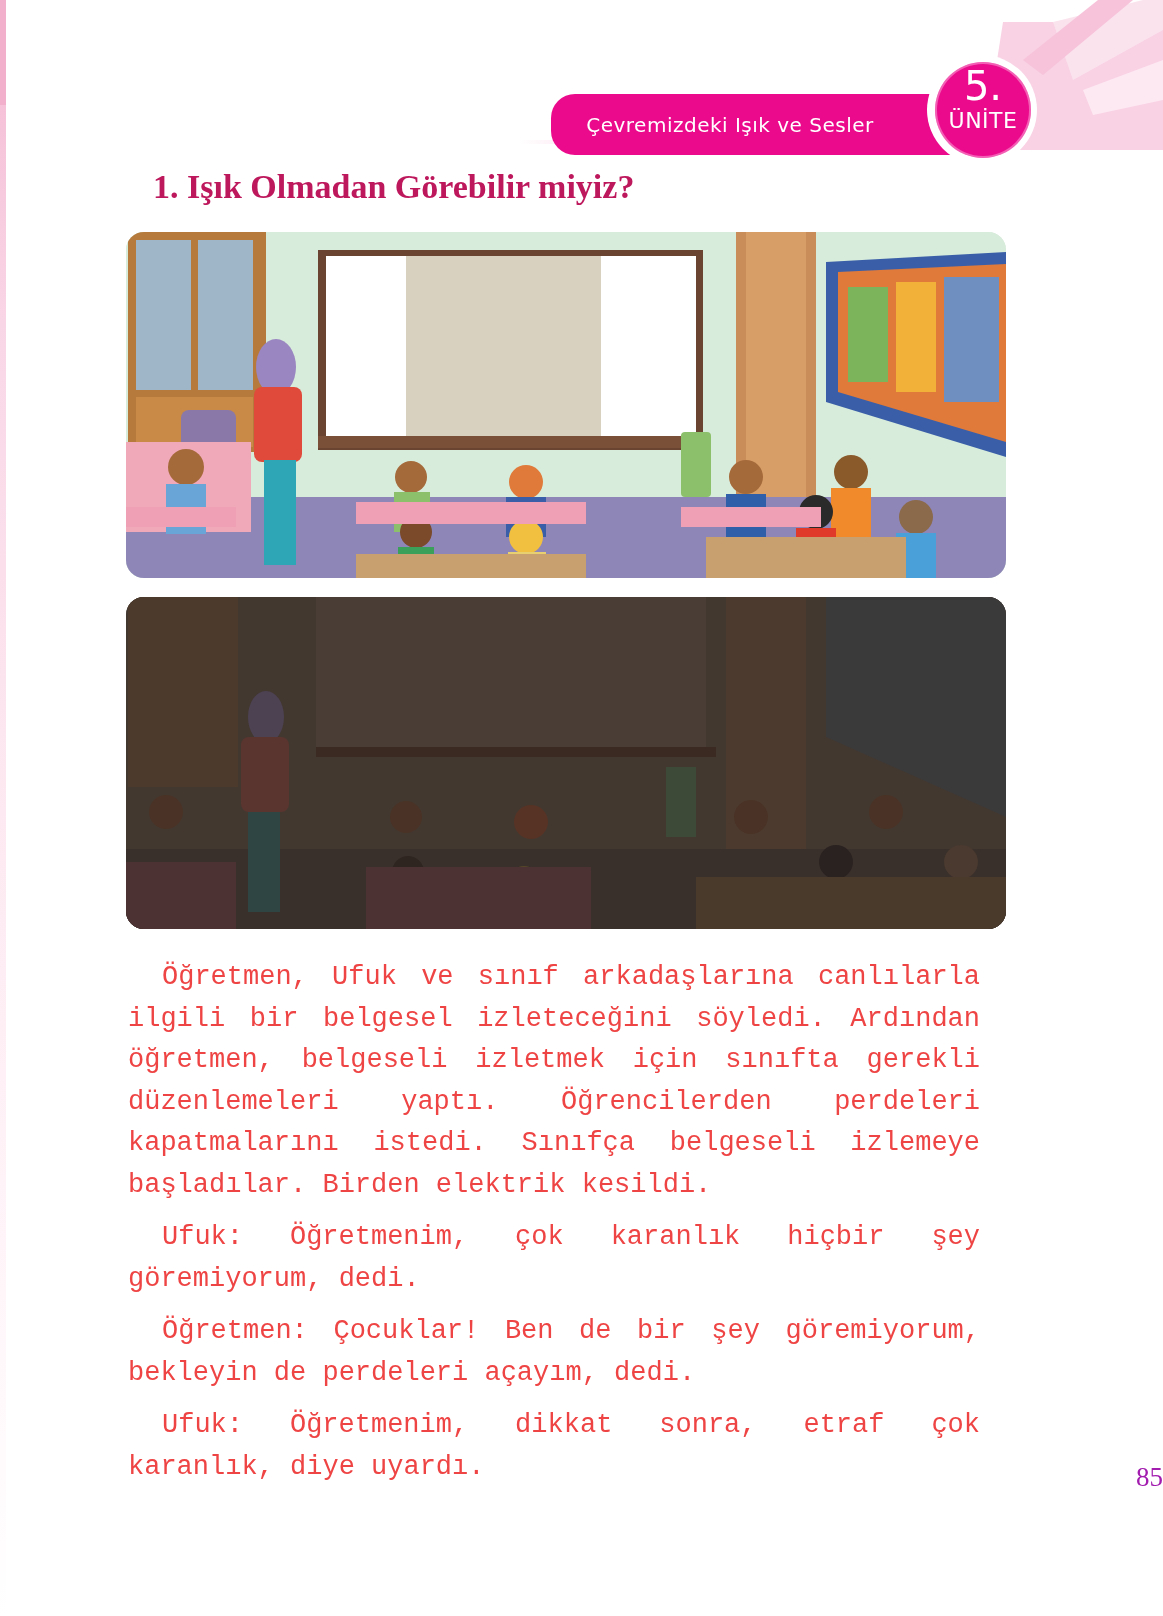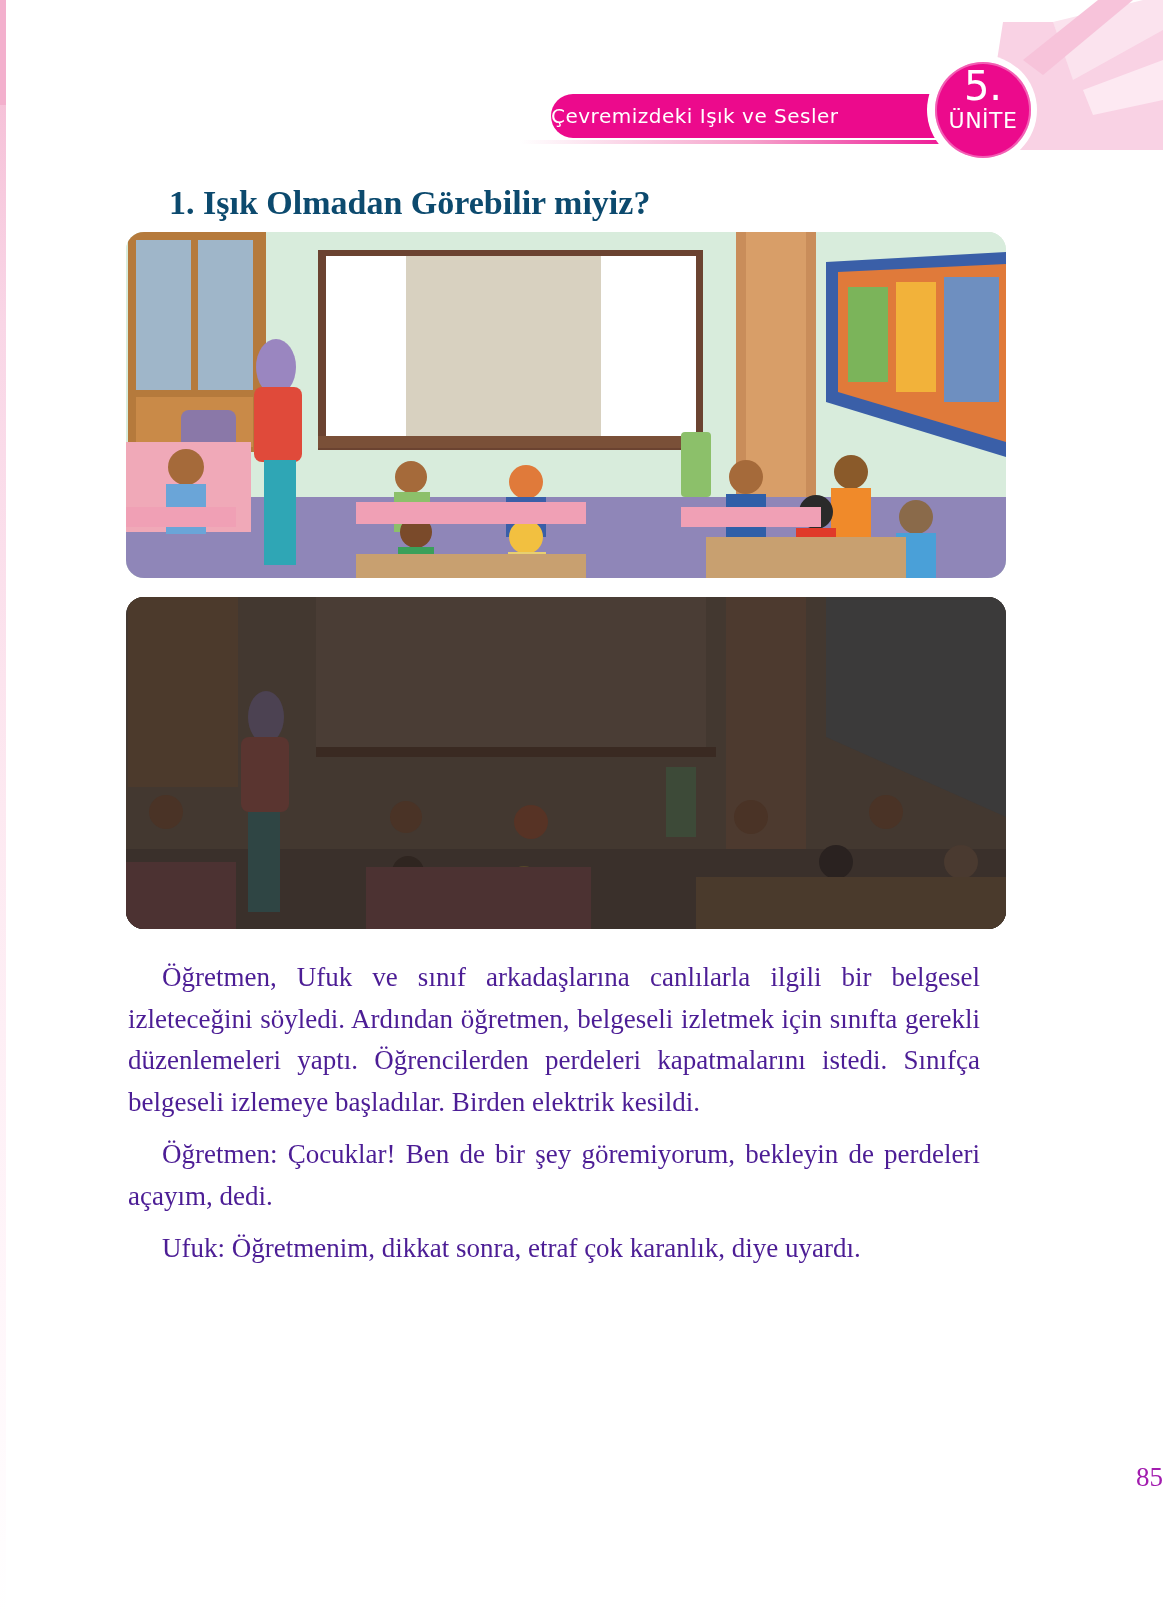--- a/index.html
+++ b/index.html
@@ -14,51 +14,51 @@
   }
   .left-strip-top {
     position: absolute; left: 0; top: 0; width: 6px; height: 105px; background: #f3b0cd;
   }
   .rays { position: absolute; right: 0; top: 0; width: 280px; height: 150px; }
   .header-underline {
     position: absolute; left: 520px; top: 140px; width: 460px; height: 4px;
     background: linear-gradient(to right, rgba(236,0,140,0) 0%, #f5a3cb 50%, #ec008c 100%);
   }
   .header-pill {
-    position: absolute; left: 551px; top: 94px; width: 410px; height: 44px;
+    position: absolute; left: 551px; top: 94px; width: 410px; height: 61px;
     background: #ec0a8c; border-radius: 24px 6px 6px 24px;
-    display: flex; align-items: center; justify-content: flex-start; padding-right: 52px; box-sizing: border-box;
+    display: flex; align-items: center; justify-content: center; padding-right: 52px; box-sizing: border-box;
   }
   .header-pill span {
     color: #ffffff; font-family: "DejaVu Sans", sans-serif; font-size: 20px; letter-spacing: 0.5px;
   }
   .unit-badge-ring {
     position: absolute; left: 927px; top: 55px; width: 110px; height: 110px; border-radius: 50%;
     background: #ffffff;
   }
   .unit-badge {
     position: absolute; left: 935px; top: 62px; width: 96px; height: 96px; border-radius: 50%;
     background: #ec0a8c; color: #ffffff; text-align: center; font-family: "DejaVu Sans", sans-serif;
     box-shadow: inset 0 0 0 2px rgba(255,255,255,0.35);
   }
   .unit-number { position: absolute; left: 0; right: 0; top: 2px; font-size: 40px; line-height: 44px; }
   .unit-label { position: absolute; left: 0; right: 0; top: 46px; font-size: 22px; line-height: 26px; letter-spacing: 0.5px; }
   .section-title {
-    position: absolute; left: 153px; top: 168px; margin: 16px;
-    color: #0c4a6e; font-family: "Liberation Serif", serif; font-weight: bold; font-size: 34px;
+    position: absolute; left: 153px; top: 168px; margin: 0;
+    color: #be185d; font-family: "Liberation Serif", serif; font-weight: bold; font-size: 34px;
   }
   .illustration {
     position: absolute; left: 126px; width: 880px; border-radius: 18px; overflow: hidden;
   }
   .ill-light { top: 232px; height: 346px; background: #d6ead8; }
   .ill-dark { top: 597px; height: 332px; background: #3e342e; }
   .ill-light svg, .ill-dark svg { display: block; }
   .body-text {
     position: absolute; left: 128px; top: 957px; width: 852px;
-    font-family: Liberation Serif, serif; font-size: 27px; color: #4c1d95;
+    font-family: Liberation Mono, monospace; font-size: 27px; color: #ef4444;
     line-height: 41.5px;
   }
   .body-text p { margin: 0 0 11px 0; text-align: justify; text-indent: 34px; }
   .body-text p.first { margin-bottom: 11px; }
   .page-number {
     position: absolute; left: 0; right: 0; top: 1462px; text-align: right;
     font-family: Liberation Serif, serif; font-size: 27px; color: #a21caf;
   }
 </style>
 </head>
@@ -172,17 +172,18 @@
     <circle cx="710" cy="265" r="17" fill="#2a2220"></circle>
     <circle cx="835" cy="265" r="17" fill="#4a3a30"></circle>
     <rect x="0" y="265" width="110" height="67" fill="#4c3232"></rect>
     <rect x="240" y="270" width="225" height="62" fill="#4c3232"></rect>
     <rect x="570" y="280" width="310" height="52" fill="#4a3a2c"></rect>
   </svg>
 </div>
 
 <div class="body-text">
   <p class="first">Öğretmen, Ufuk ve sınıf arkadaşlarına canlılarla ilgili bir belgesel izleteceğini söyledi. Ardından öğretmen, belgeseli izletmek için sınıfta gerekli düzenlemeleri yaptı. Öğrencilerden perdeleri kapatmalarını istedi. Sınıfça belgeseli izlemeye başladılar. Birden elektrik kesildi.</p>
+  <p>Ufuk: Öğretmenim, çok karanlık hiçbir şey göremiyorum, dedi.</p>
   <p>Öğretmen: Çocuklar! Ben de bir şey göremiyorum, bekleyin de perdeleri açayım, dedi.</p>
   <p>Ufuk: Öğretmenim, dikkat sonra, etraf çok karanlık, diye uyardı.</p>
 </div>
 
 <div class="page-number">85</div>
 
 </body></html>

